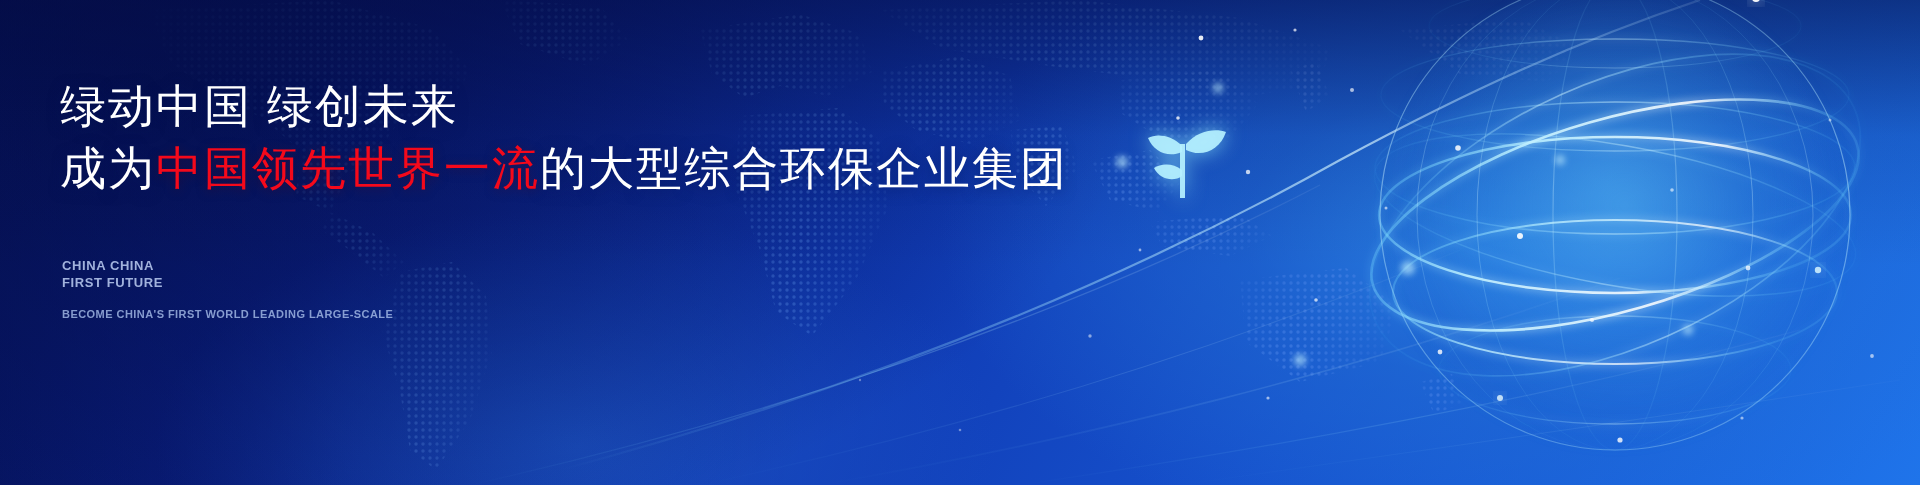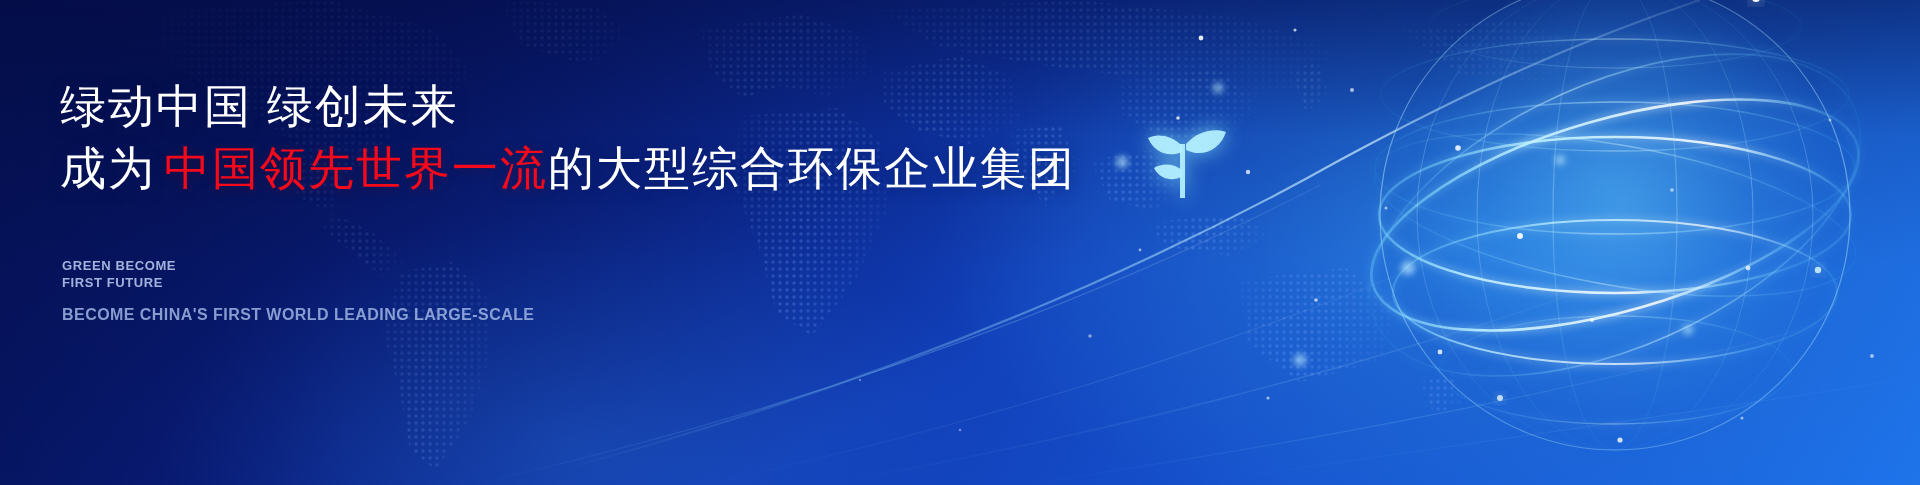--- a/index.html
+++ b/index.html
@@ -108,40 +108,39 @@
     letter-spacing: 2px;
     font-weight: 400;
     color: #ffffff;
     white-space: nowrap;
     text-shadow: 0 2px 14px rgba(0,20,90,0.55);
   }
   .headline .l2 { display: block; }
   .hl-red {
     color: #f5091b;
     text-shadow: 0 2px 12px rgba(90,0,0,0.35);
-    margin-left: 8px;
   }
 
   .sub-en {
     position: absolute;
     left: 2px;
     top: 257px;
     font-size: 13px;
     font-weight: 700;
     line-height: 17px;
     letter-spacing: 0.6px;
     color: rgba(183,200,238,0.88);
     white-space: nowrap;
   }
 
   .tagline-en {
     position: absolute;
     left: 2px;
     top: 307px;
-    font-size: 16px;
+    font-size: 11px;
     font-weight: 700;
     line-height: 15.5px;
     letter-spacing: 0.45px;
     color: rgba(168,190,234,0.80);
     white-space: nowrap;
   }
 </style>
 </head>
 <body>
 
@@ -362,21 +361,21 @@
   </div>
 
   <div class="content">
 
     <div class="headline">
       <span>绿动中国  绿创未来</span>
       <span class="l2"><span>成为</span><span class="hl-red">中国领先世界一流</span><span>的大型综合环保企业集团</span></span>
     </div>
 
     <div class="sub-en">
-      <div>GREEN BECOME</div>
+      <div>CHINA CHINA</div>
       <div>FIRST FUTURE</div>
     </div>
 
     <div class="tagline-en">
       <div>BECOME CHINA'S FIRST WORLD LEADING LARGE-SCALE</div>
     </div>
 
   </div>
 </div>
 

